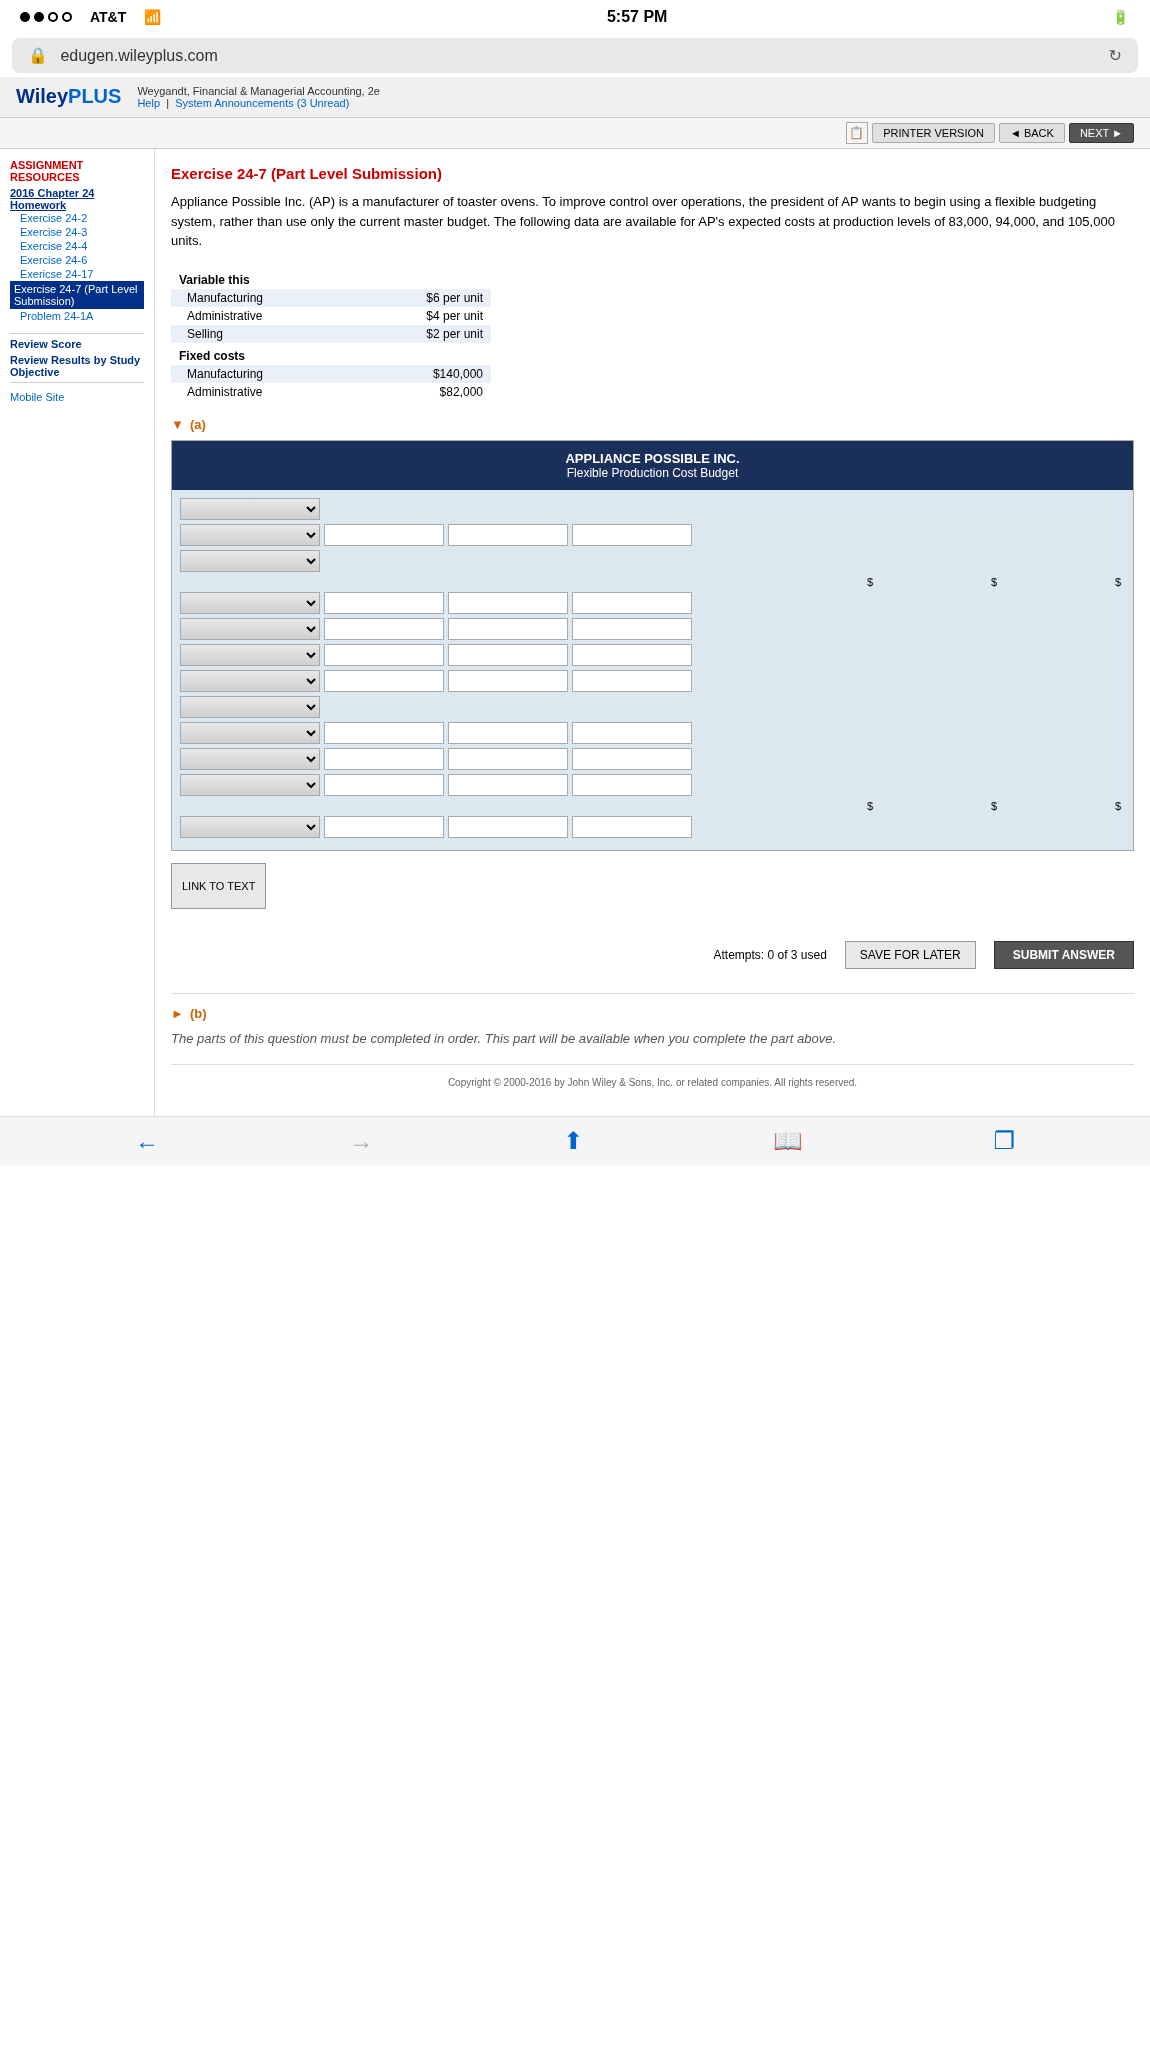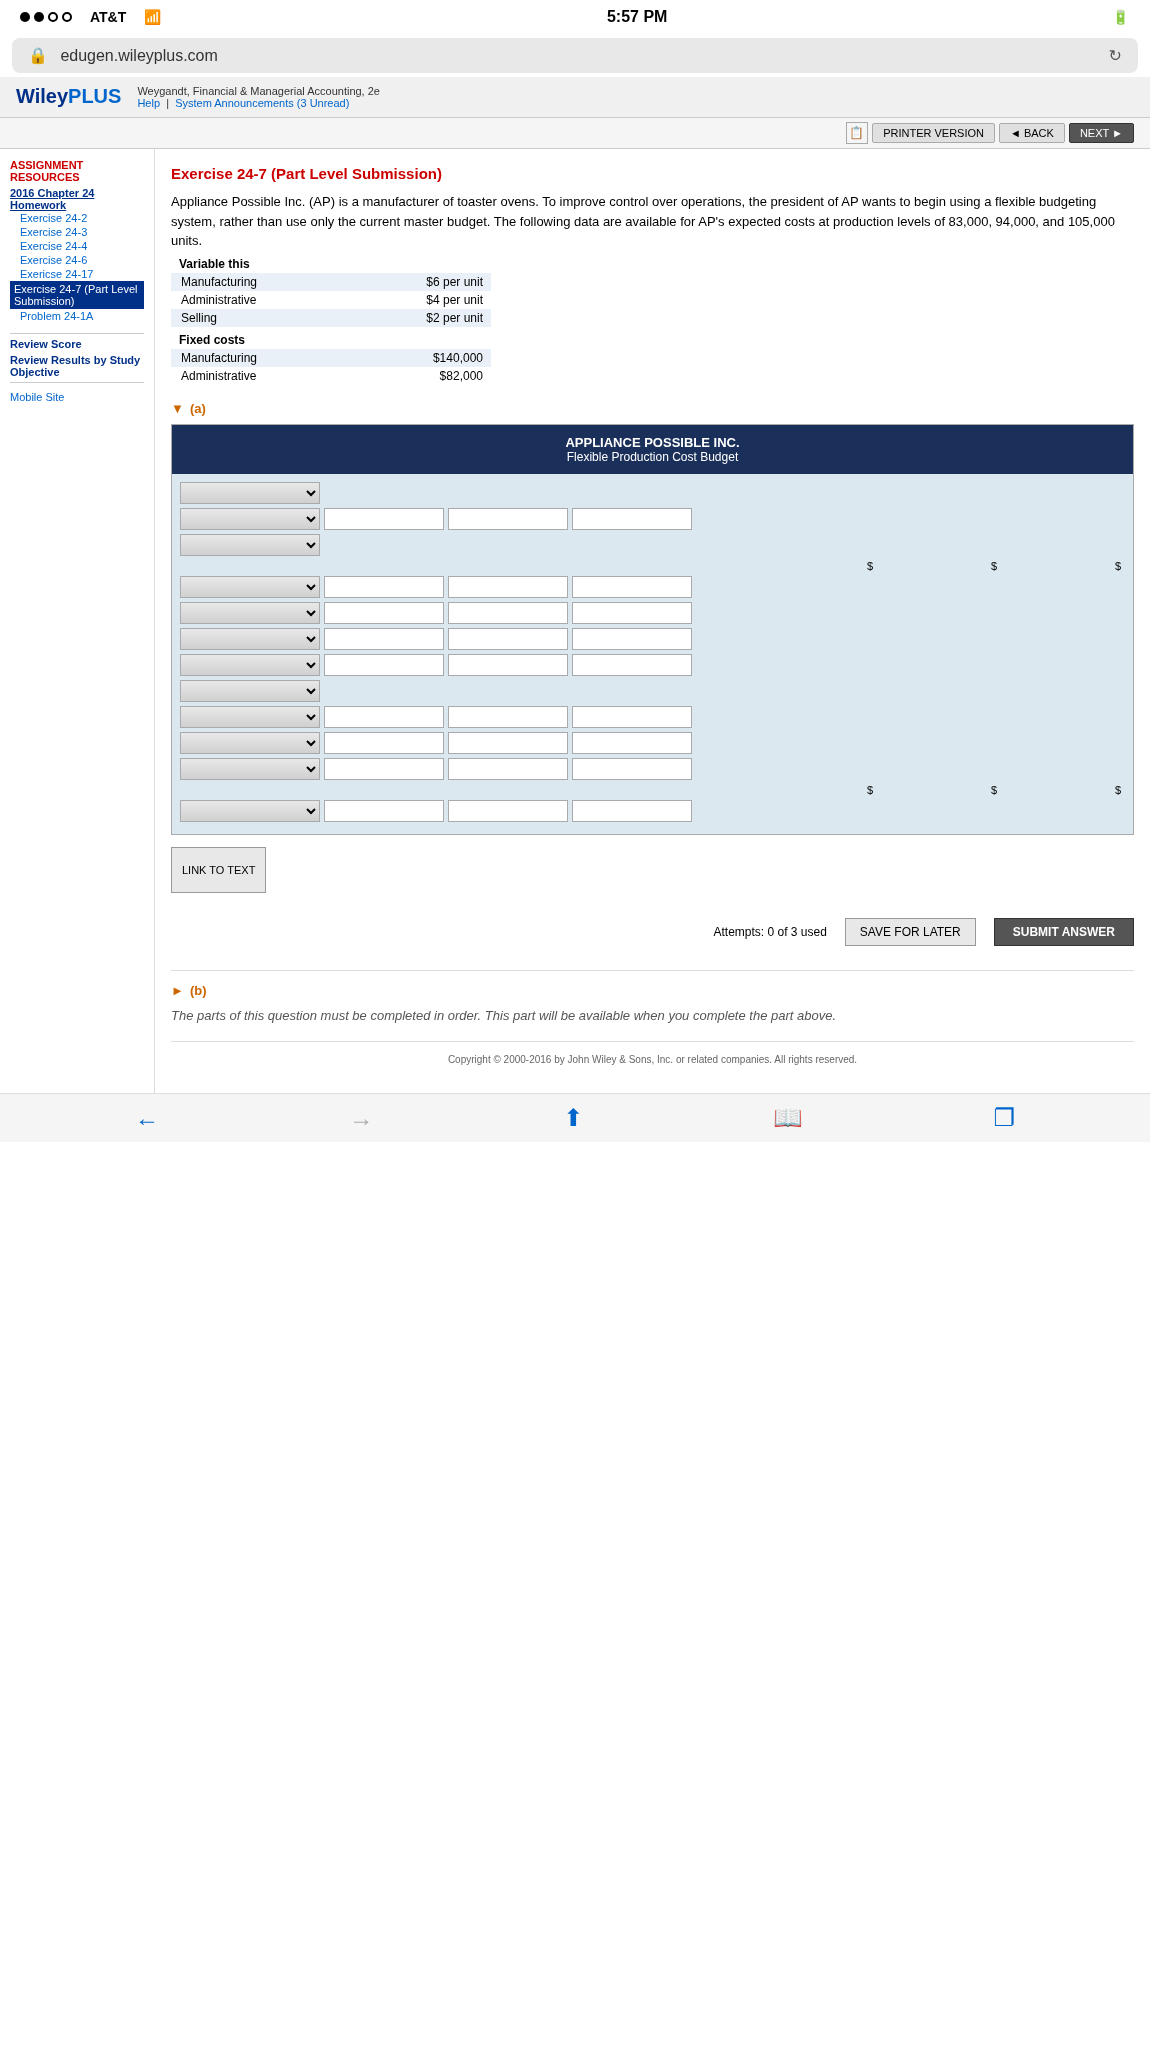--- a/index.html
+++ b/index.html
@@ -149,39 +149,40 @@
     .exercise-title {
       color: #cc0000;
       font-size: 15px;
       font-weight: bold;
       margin-bottom: 10px;
     }
 
     .exercise-desc {
       font-size: 13px;
       line-height: 1.5;
+      margin-bottom: 16px;
       color: #000;
     }
 
     
     .cost-table {
       width: 320px;
       font-size: 12px;
       margin-bottom: 16px;
       border-collapse: collapse;
     }
     .cost-table td {
       padding: 2px 8px;
     }
     .cost-table .section-header td {
       font-weight: bold;
       padding-top: 6px;
     }
     .cost-table .indent td:first-child {
-      padding-left: 10px;
+      padding-left: 16px;
     }
     .cost-table .right { text-align: right; }
     .cost-table tr:nth-child(even) { background: #eaf0f8; }
 
     
     .part-section {
       margin-bottom: 16px;
     }
     .part-header {
       color: #cc6600;
@@ -255,21 +256,21 @@
       background: #fff;
       padding: 0 4px;
     }
 
     .link-to-text-btn {
       background: #e8e8e8;
       border: 1px solid #999;
       padding: 16px 10px;
       font-size: 11px;
       cursor: pointer;
-      margin-bottom: 17px;
+      margin-bottom: 24px;
     }
 
     
     .attempts-row {
       display: flex;
       justify-content: flex-end;
       align-items: center;
       gap: 18px;
       padding: 8px 0;
       font-size: 12px;

